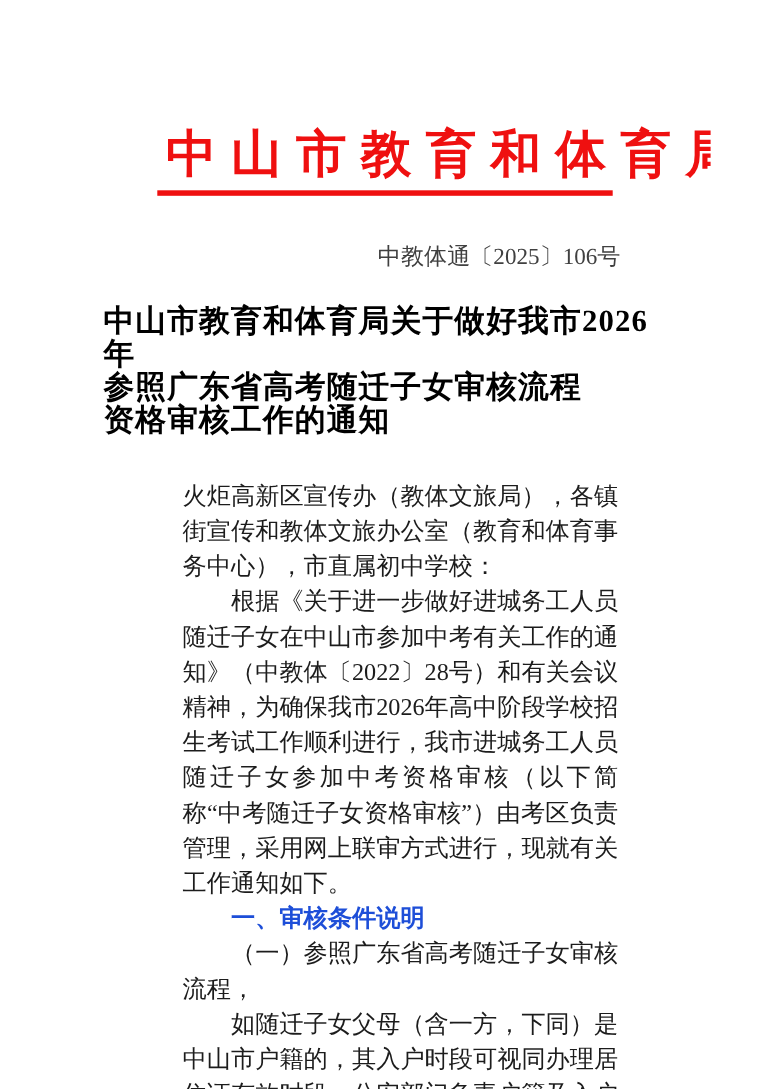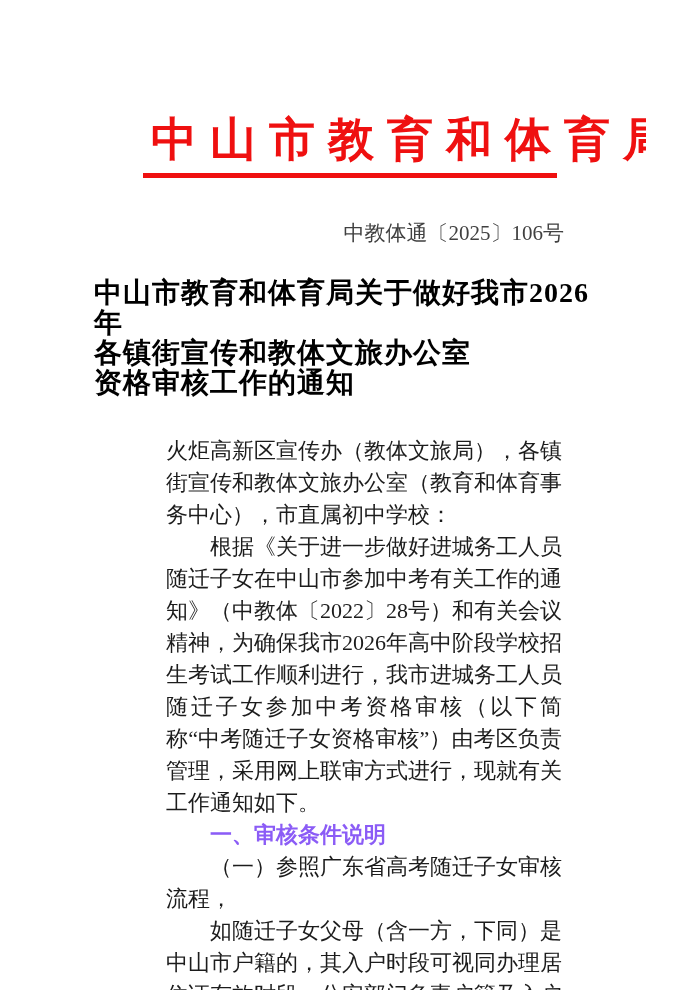--- a/index.html
+++ b/index.html
@@ -55,21 +55,21 @@
     line-height: 32px;
     text-align: justify;
     text-align-last: left;
     color: var(--ink);
   }
   .body-text p { margin: 0; }
   .indent { text-indent: 2em; }
   .heading {
     font-family: "Liberation Sans", sans-serif;
     font-weight: bold;
-    color: #8b5cf6;
+    color: #1d4ed8;
   }
   .red-underline {
     margin: -4px 80px 0 80px;
     height: 8px;
     box-sizing: border-box;
     border-top: 2px solid var(--accent);
     border-bottom: 3px solid var(--accent);
   }
 </style>
 </head>
@@ -78,21 +78,21 @@
 <div class="page">
 
   <div class="agency">中山市教育和体育局</div>
 
   <div class="divider"></div>
 
   <div class="doc-number">中教体通〔2025〕106号</div>
 
   <h1 class="title">
     <span class="title-line">中山市教育和体育局关于做好我市2026年</span>
-    <span class="title-line">各镇街宣传和教体文旅办公室</span>
+    <span class="title-line">参照广东省高考随迁子女审核流程</span>
     <span class="title-line">资格审核工作的通知</span>
   </h1>
 
   <div class="body-text">
     <p>火炬高新区宣传办（教体文旅局），各镇街宣传和教体文旅办公室（教育和体育事务中心），市直属初中学校：</p>
     <p class="indent">根据《关于进一步做好进城务工人员随迁子女在中山市参加中考有关工作的通知》（中教体〔2022〕28号）和有关会议精神，为确保我市2026年高中阶段学校招生考试工作顺利进行，我市进城务工人员随迁子女参加中考资格审核（以下简称“中考随迁子女资格审核”）由考区负责管理，采用网上联审方式进行，现就有关工作通知如下。</p>
     <p class="indent heading">一、审核条件说明</p>
     <p class="indent">（一）参照广东省高考随迁子女审核流程，</p>
     <p class="indent">如随迁子女父母（含一方，下同）是中山市户籍的，其入户时段可视同办理居住证有效时段，公安部门负责户籍及入户年限的审核、认定；随迁子女父母是中山市户籍的，可使用中山市户籍家长保险（城镇企业职工基本保险、机关事业单位保险）及医疗保险（职工基本医疗保险）作为社保审核资料。</p>
   </div>

